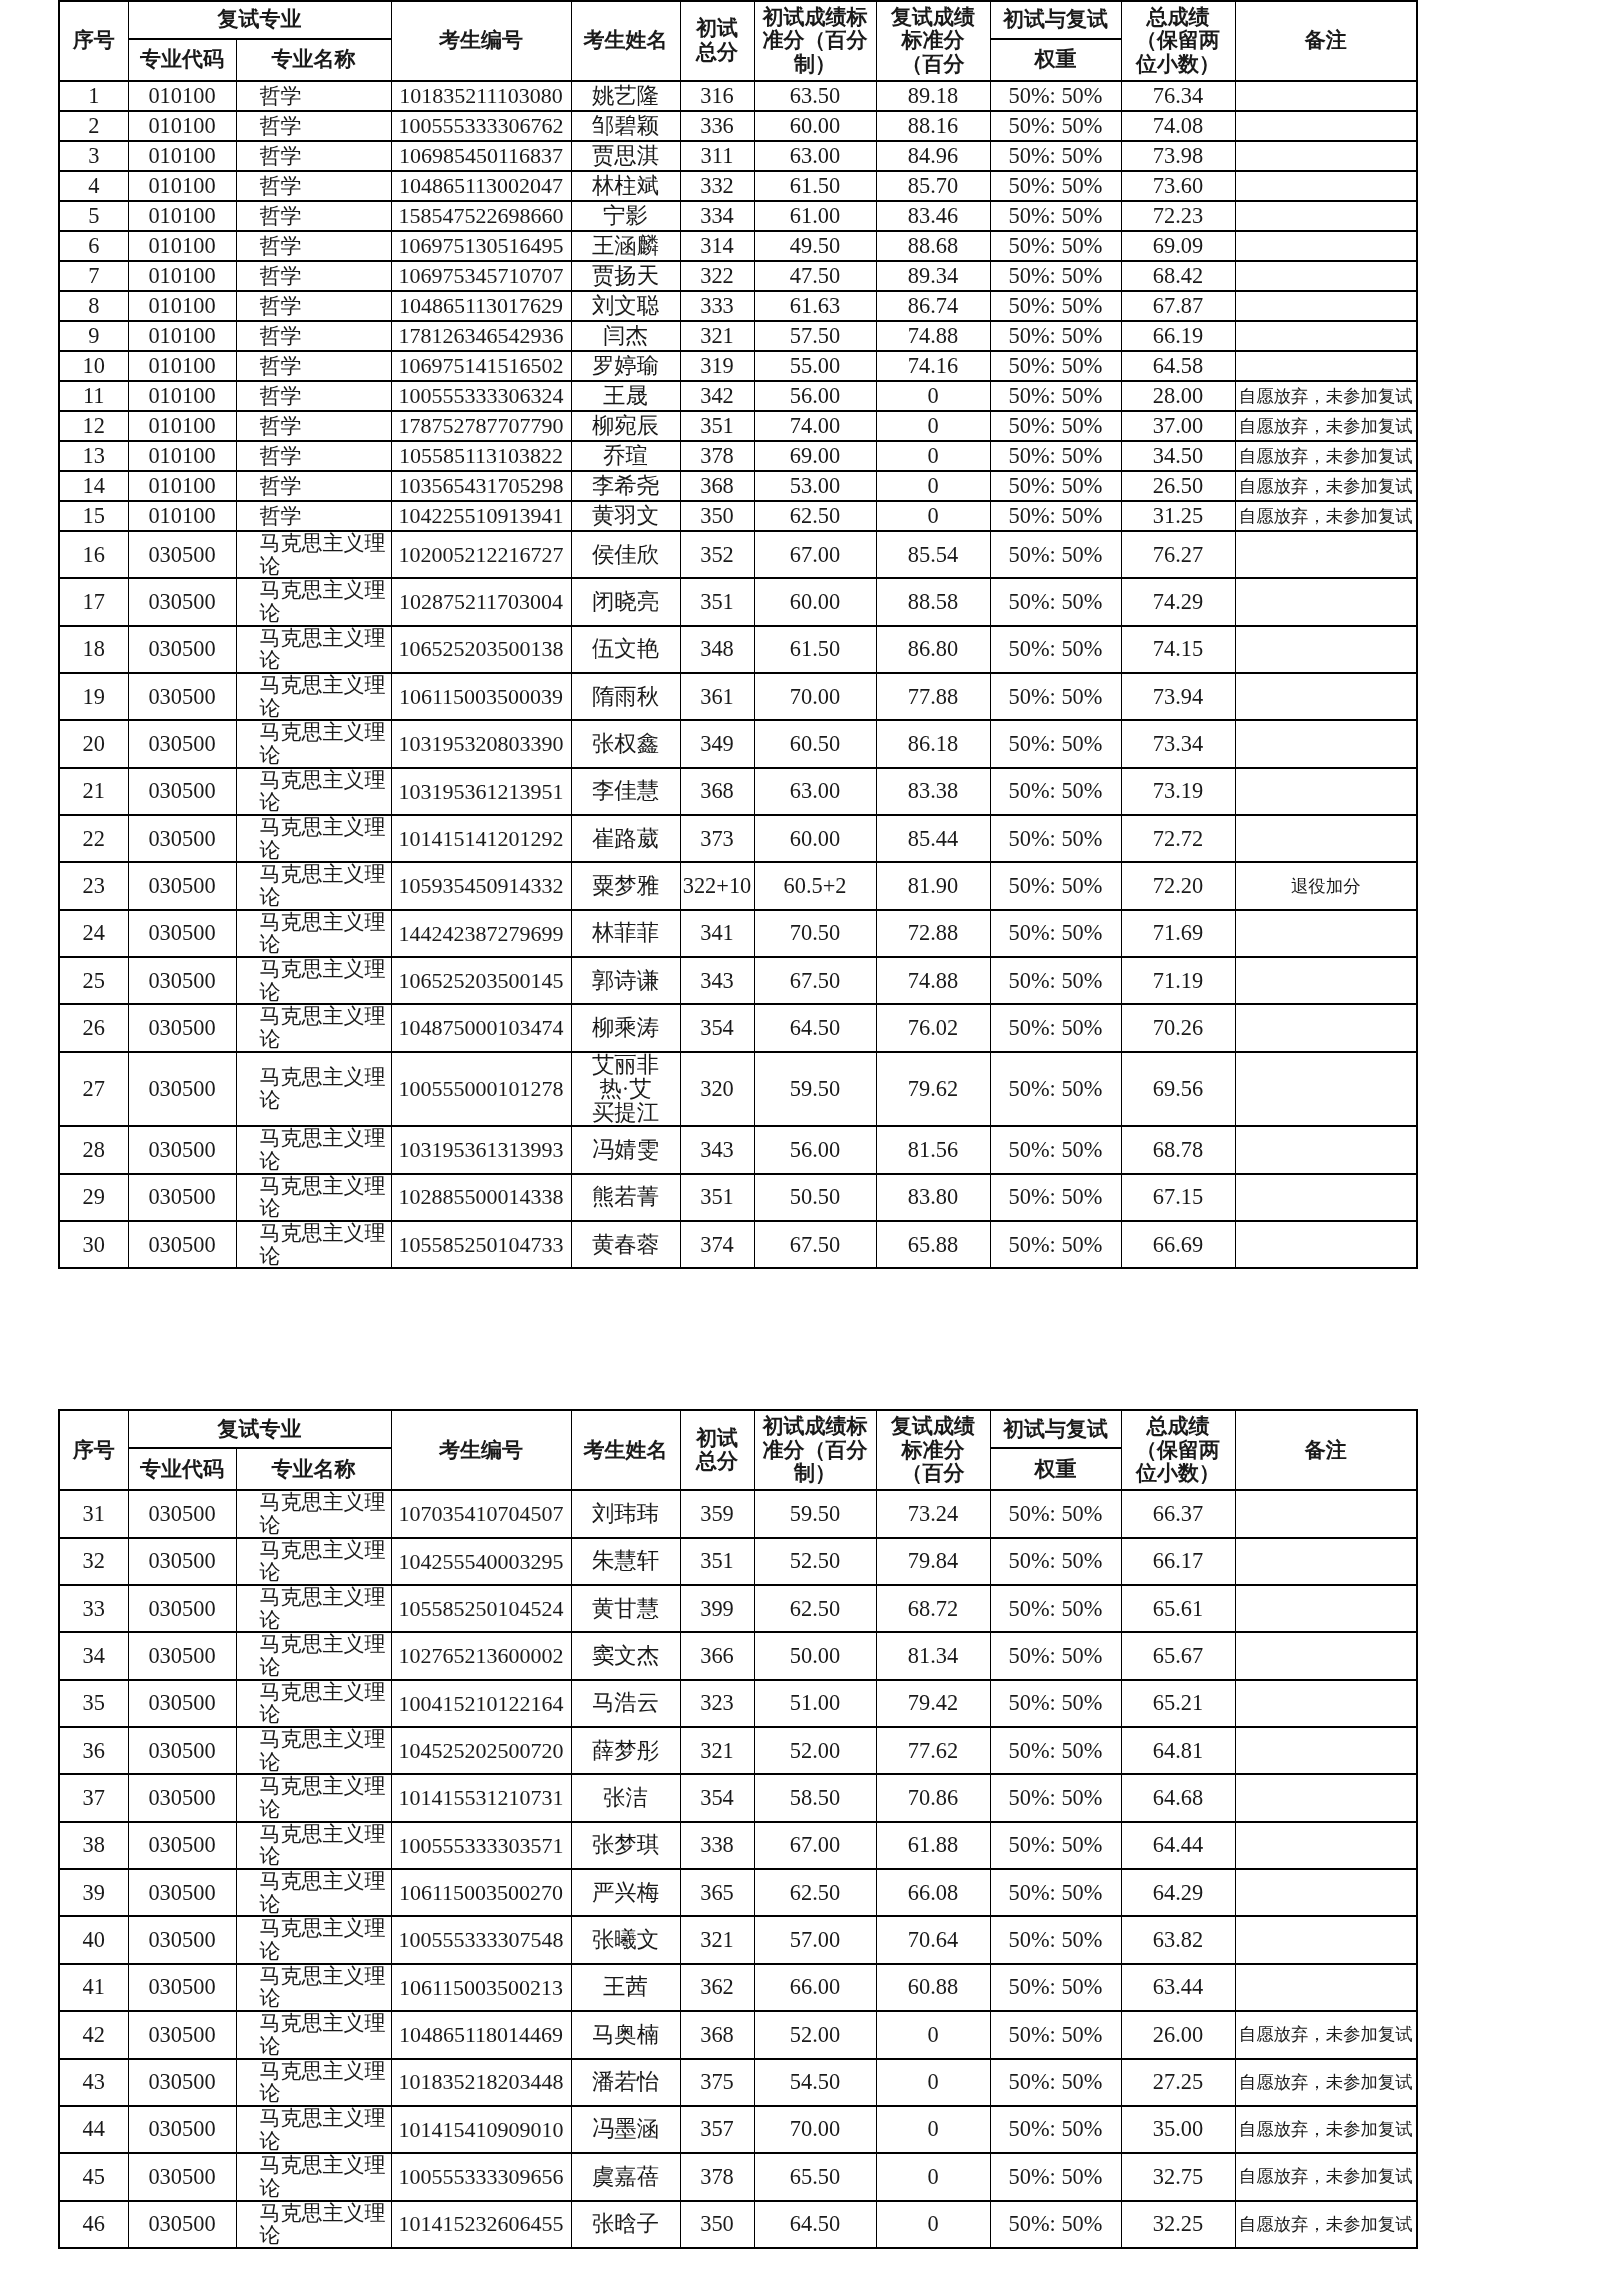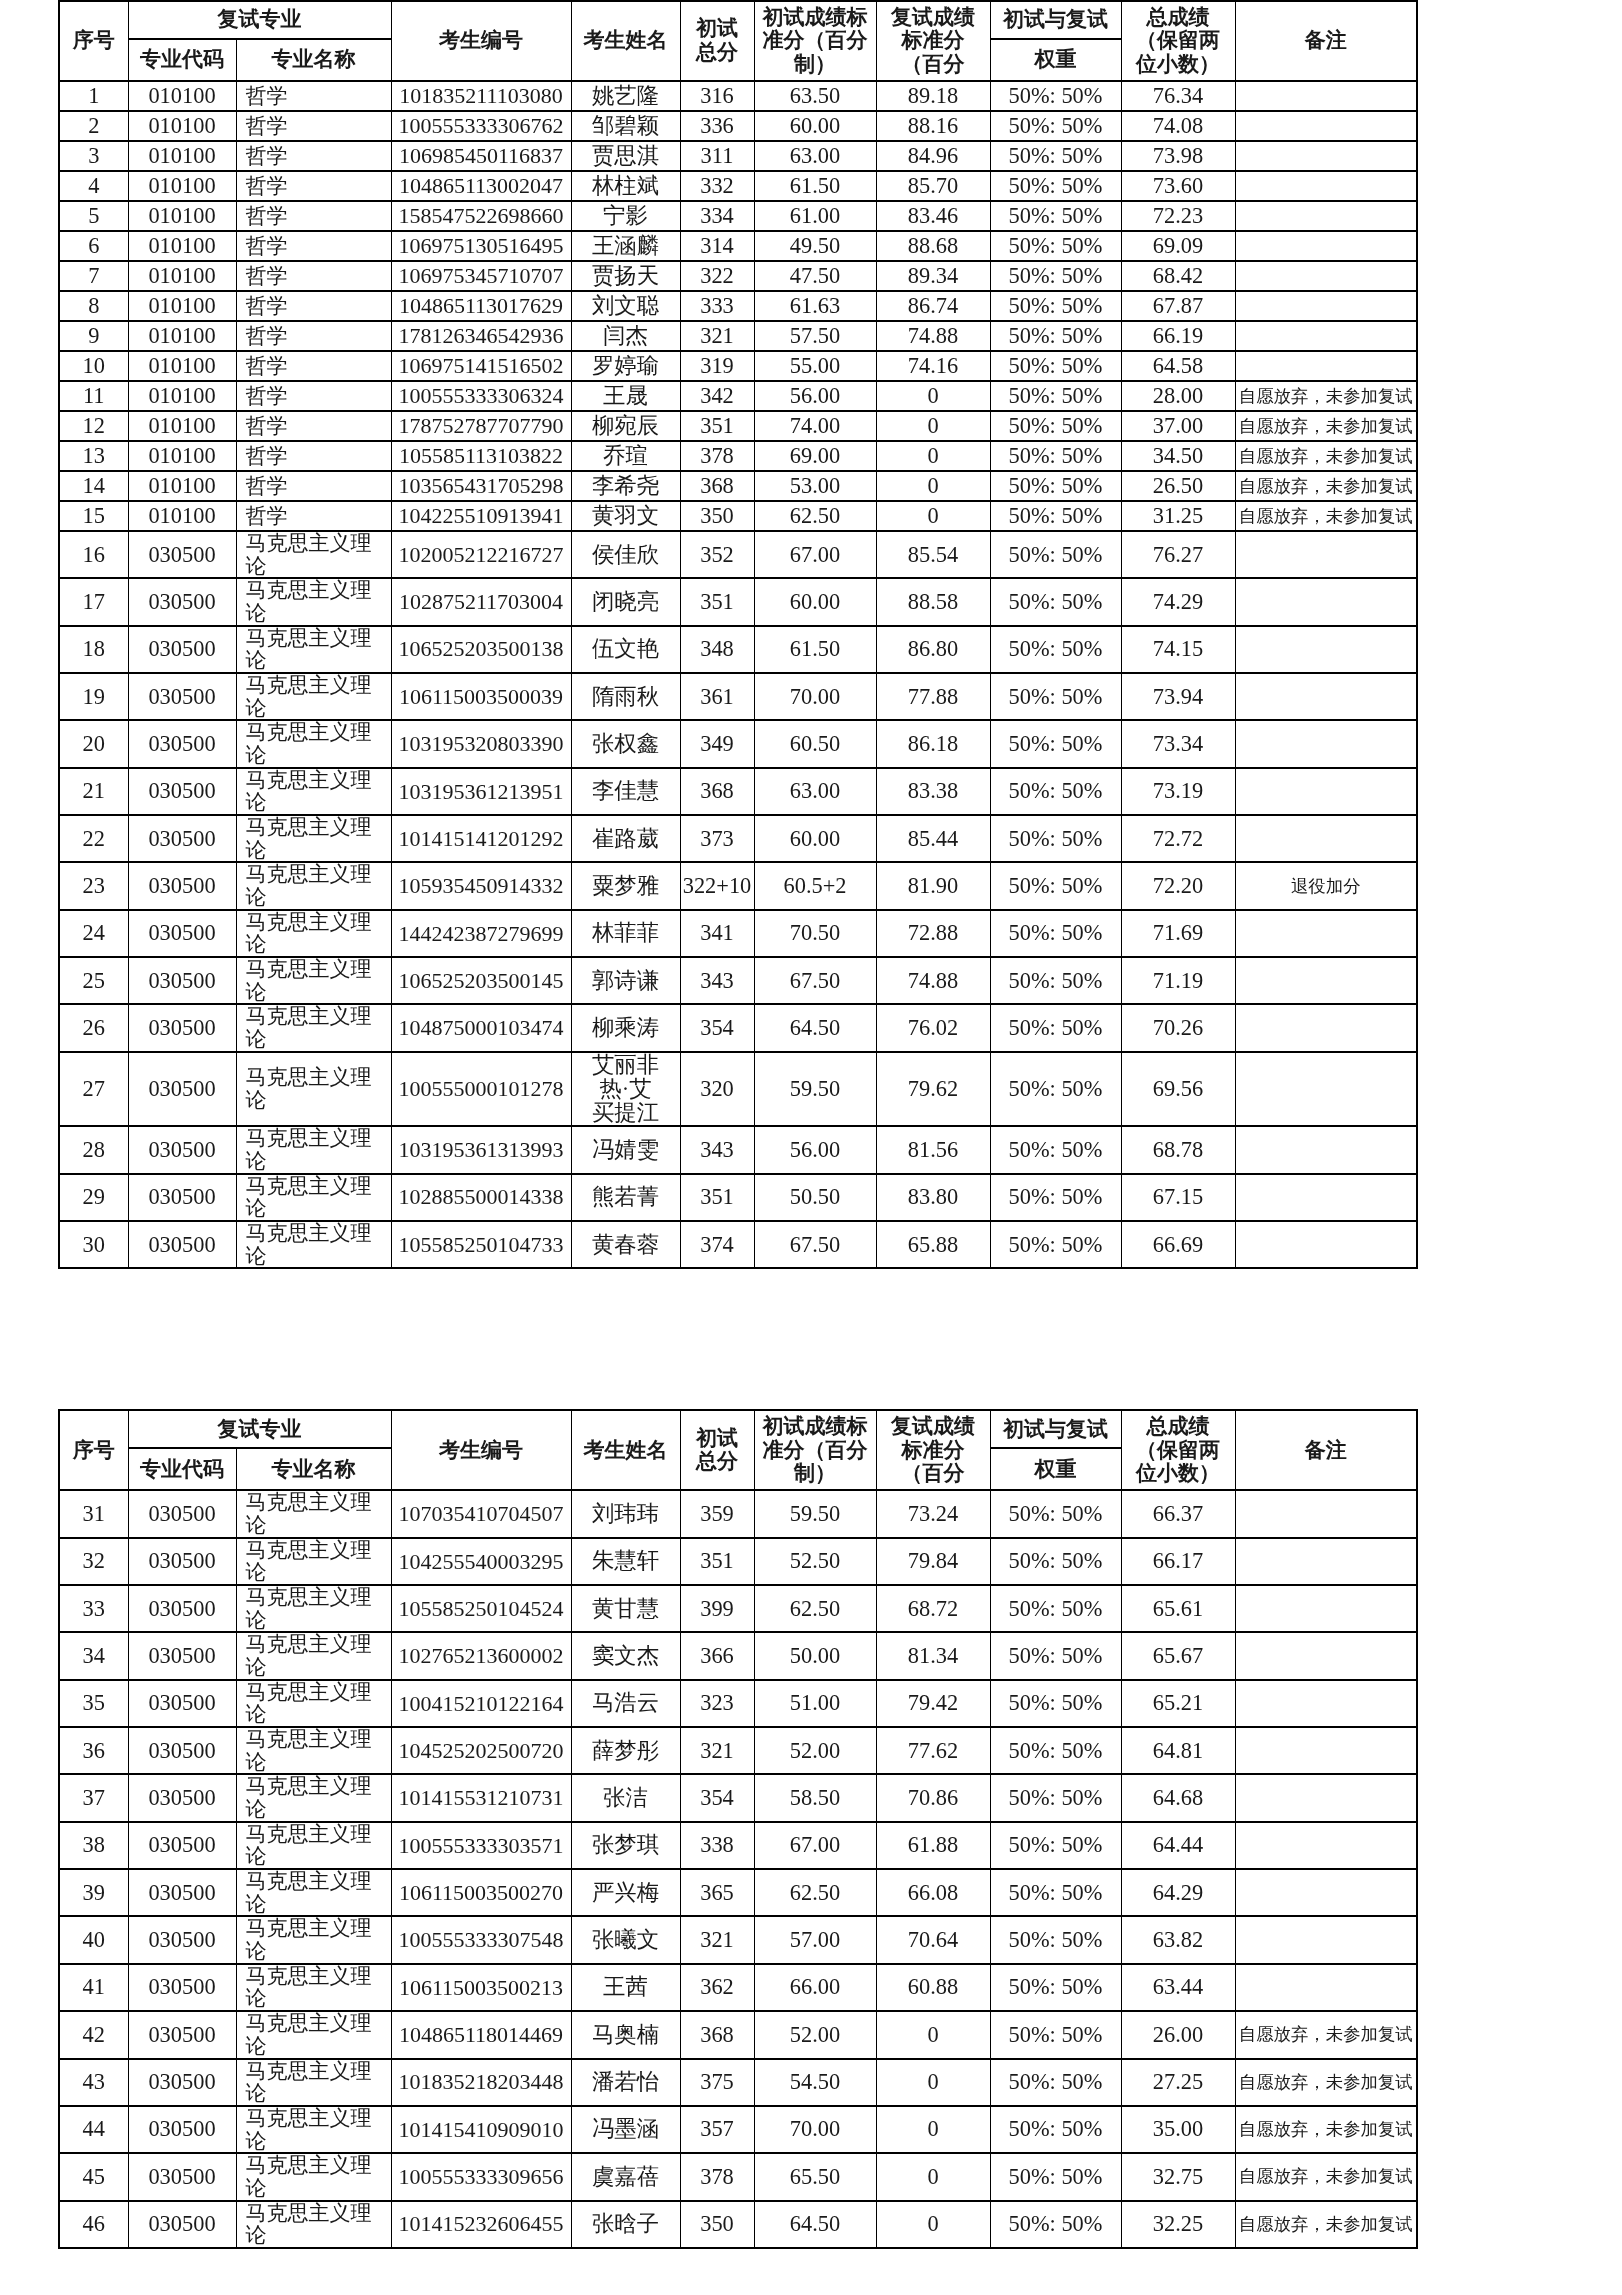--- a/index.html
+++ b/index.html
@@ -24,21 +24,21 @@
     padding:0 2.2px; box-sizing:border-box;
   }
   .score-table thead th {
     font-weight:bold; font-size:21px; line-height:1.12;
     white-space:pre-line; padding:1.4px 1.4px;
   }
   .score-table thead tr.h1 { height:38px; }
   .score-table thead tr.h2 { height:42px; }
   .score-table tbody tr { height:30px; }
   .score-table tbody td { font-size:22.4px; line-height:1.08; }
-  .score-table tbody td.c-major_name { text-align:left; padding-left:9px; font-size:21px; }
+  .score-table tbody td.c-major_name { text-align:left; padding-left:23px; font-size:21px; }
   .score-table tbody td.c-candidate_id { font-size:22px; letter-spacing:0px; }
   .score-table tbody td.c-remark { font-size:17.4px;border-radius:8px; }
   .score-table tbody td.c-candidate_name { padding:0 20px; }
 </style>
 </head>
 <body>
 
 <div>
 
 

